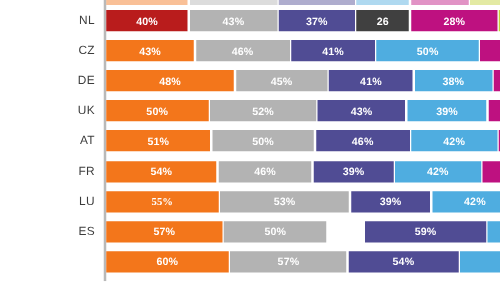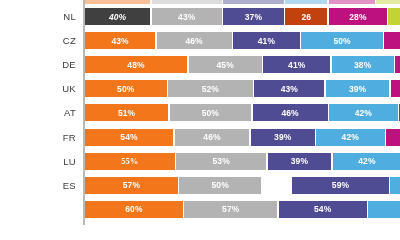--- a/index.html
+++ b/index.html
@@ -110,25 +110,25 @@
           <div class="seg" style="background: rgb(80, 76, 148); width: 60.31px;"></div>
           <div class="seg" style="background: rgb(79, 173, 224); width: 42.38px;"></div>
           <div class="seg" style="background: rgb(190, 17, 128); width: 45.64px;"></div>
           <div class="seg" style="background: rgb(195, 210, 52); width: 34.23px;"></div>
         </div>
         <div class="bar-row" style="top: 8px;">
           <div class="row-label-wrap">
             <div class="row-label">NL</div>
           </div>
           <div class="segments">
-            <div class="seg" style="background: #404040; width: 65.2px; font-style: italic;">40%</div>
+            <div class="seg" style="background: #b91c1c; width: 65.2px;">40%</div>
             <div class="seg" style="background: rgb(179, 179, 179); width: 70.09px;">43%</div>
             <div class="seg" style="background: rgb(80, 76, 148); width: 60.31px;">37%</div>
-            <div class="seg" style="background: #c2410c; width: 42.38px;">26</div>
-            <div class="seg" style="background: rgb(190, 17, 128); width: 58px;">28%</div>
+            <div class="seg" style="background: #404040; width: 42.38px;">26</div>
+            <div class="seg" style="background: rgb(190, 17, 128); width: 69px;">28%</div>
             <div class="seg" style="background: rgb(195, 210, 52); width: 34.23px;">21</div>
           </div>
         </div>
         <div class="bar-row" style="top: 32.1px;">
           <div class="row-label-wrap">
             <div class="row-label">CZ</div>
           </div>
           <div class="segments">
             <div class="seg" style="background: rgb(243, 118, 27); width: 70.09px;">43%</div>
             <div class="seg" style="background: rgb(179, 179, 179); width: 74.98px;">46%</div>
@@ -184,21 +184,21 @@
             <div class="seg" style="background: rgb(79, 173, 224); width: 68.46px;">42%</div>
             <div class="seg" style="background: rgb(190, 17, 128); width: 79.87px;">49%</div>
           </div>
         </div>
         <div class="bar-row" style="top: 152.6px;">
           <div class="row-label-wrap">
             <div class="row-label">LU</div>
           </div>
           <div class="segments">
             <div class="seg" style="background: rgb(243, 118, 27); width: 89.65px; font-family: Liberation Serif, serif;">55%</div>
-            <div class="seg" style="background: rgb(179, 179, 179); width: 90px;">53%</div>
+            <div class="seg" style="background: rgb(179, 179, 179); width: 103px;">53%</div>
             <div class="seg" style="background: rgb(80, 76, 148); width: 63.57px;">39%</div>
             <div class="seg" style="background: rgb(79, 173, 224); width: 68.46px;">42%</div>
             <div class="seg" style="background: rgb(190, 17, 128); width: 48.9px;">30%</div>
           </div>
         </div>
         <div class="bar-row" style="top: 176.7px;">
           <div class="row-label-wrap">
             <div class="row-label">ES</div>
           </div>
           <div class="segments">

